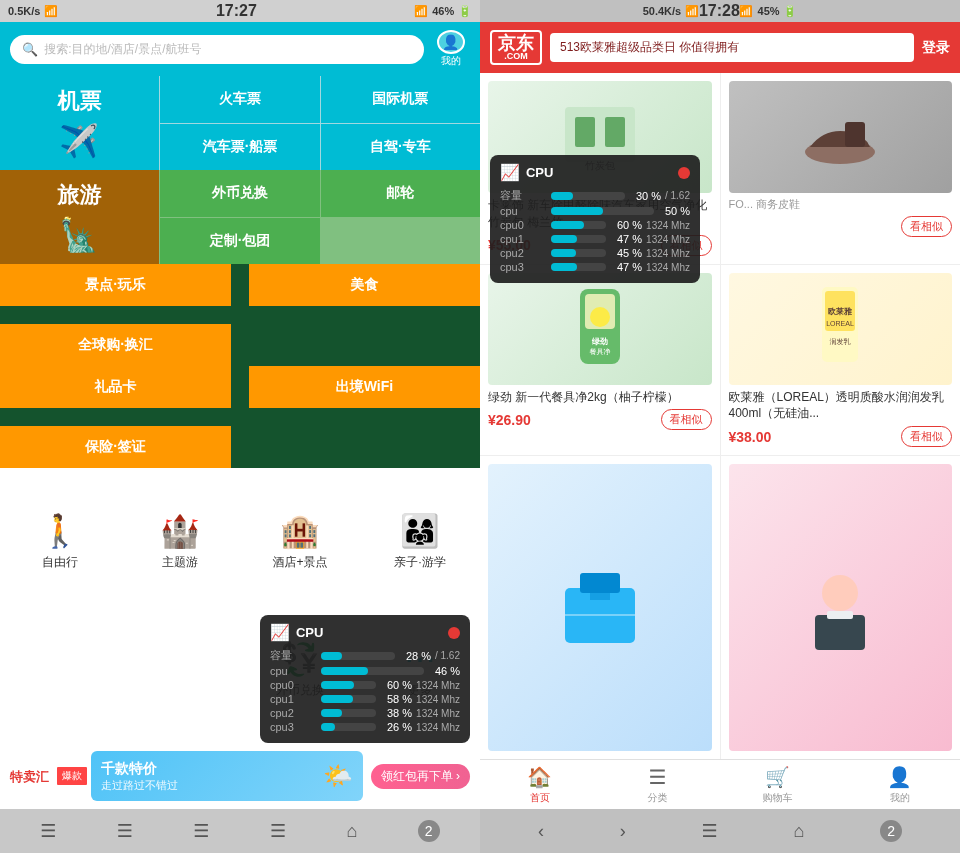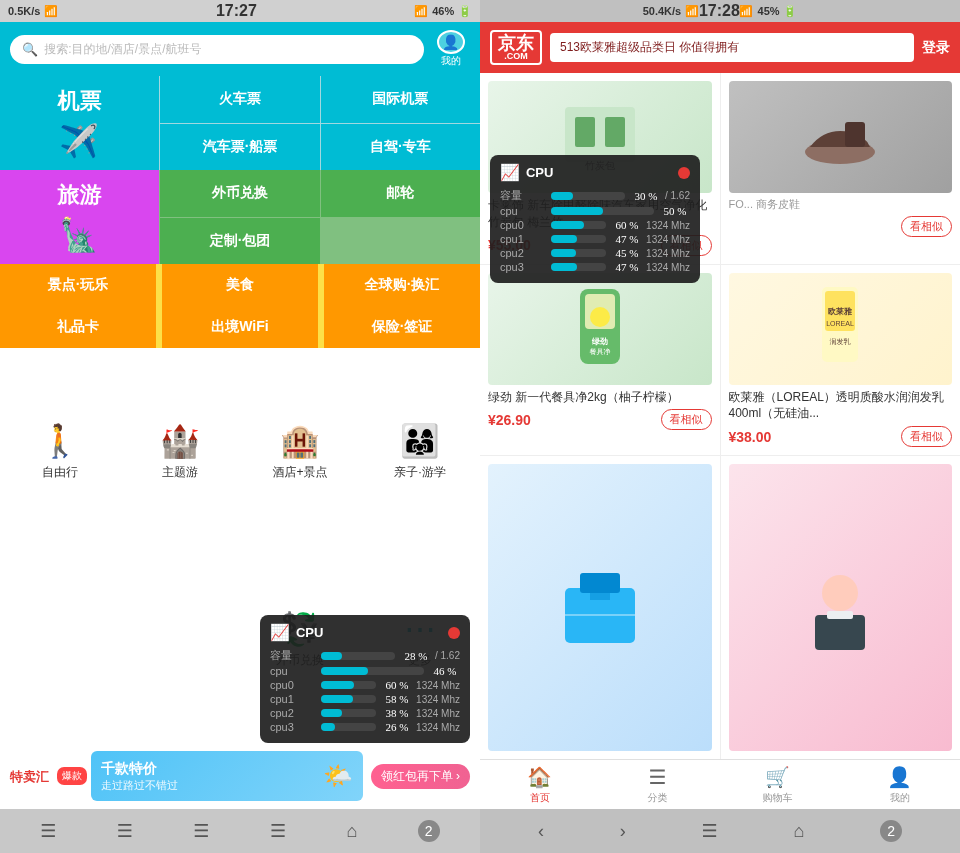--- a/index.html
+++ b/index.html
@@ -100,23 +100,23 @@
       padding: 10px 5px;
       font-size: 14px;
       font-weight: bold;
       color: white;
       text-align: center;
     }
 
     
     .grid-orange {
       display: grid;
-      grid-template-columns: 1fr 1fr 1fr;
-      gap: 6px;
-      background-color: #fde047;
+      grid-template-columns: 1fr 1fr;
+      gap: 18px;
+      background-color: #14532d;
     }
     .grid-orange-cell {
       background: #ff9800;
       display: flex;
       align-items: center;
       justify-content: center;
       padding: 12px 5px;
       font-size: 14px;
       font-weight: bold;
       color: white;
@@ -177,21 +177,21 @@
       color: white;
       font-size: 14px;
       font-weight: bold;
     }
     .deal-sub { font-size: 11px; color: rgba(255,255,255,0.9); }
     .hot-badge {
       background: #ff4444;
       color: white;
       font-size: 10px;
       padding: 2px 5px;
-      border-radius: 7px;
+      border-radius: 1px;
     }
 
     
     .right-header {
       background: #e53935;
       padding: 8px 10px;
       display: flex;
       align-items: center;
       gap: 8px;
     }
@@ -317,21 +317,21 @@
     .cpu-row {
       display: flex;
       align-items: center;
       justify-content: space-between;
       margin: 2px 0;
       font-size: 11px;
     }
     .cpu-label { color: #aaa; width: 45px; }
     .cpu-bar-container { flex: 1; height: 8px; background: #444; border-radius: 4px; margin: 0 6px; }
     .cpu-bar { height: 100%; background: #00bcd4; border-radius: 4px; }
-    .cpu-pct { color: white; width: 30px; text-align: center; font-family: Liberation Serif, serif; }
+    .cpu-pct { color: white; width: 30px; text-align: right; }
     .cpu-mhz { color: #aaa; font-size: 10px; margin-left: 4px; }
     .img-shoes { background: linear-gradient(135deg, #c0c0c0, #a0a0a0); }
     .img-charcoal { background: linear-gradient(135deg, #e8f5e9, #c8e6c9); }
     .img-detergent { background: linear-gradient(135deg, #e8f5e9, #c8e6c9); }
     .img-loreal { background: linear-gradient(135deg, #fff8e1, #fff3cd); }
     .img-box { background: linear-gradient(135deg, #e3f2fd, #bbdefb); }
     .img-biz { background: linear-gradient(135deg, #fce4ec, #f8bbd0); }
 
     .grid-wrapper-blue {
       display: grid;
@@ -413,21 +413,21 @@
     </div>
     <div class="grid-blue-cell">
       <span>汽车票·船票</span>
     </div>
     <div class="grid-blue-cell">
       <span>自驾·专车</span>
     </div>
   </div>
 
   <div class="grid-wrapper-green">
-    <div class="grid-blue-left cell-span-col1" style="background:#d946ef;">
+    <div class="grid-blue-left cell-span-col1" style="background:#a16207;">
       <span style="font-size:22px;font-weight:bold;color:white;">旅游</span>
       <span style="font-size:32px;">🗽</span>
     </div>
     <div class="grid-blue-cell" style="background:#4caf50;">
       <span>外币兑换</span>
     </div>
     <div class="grid-blue-cell" style="background:#4caf50;">
       <span>邮轮</span>
     </div>
     <div class="grid-blue-cell" style="background:#4caf50;">

